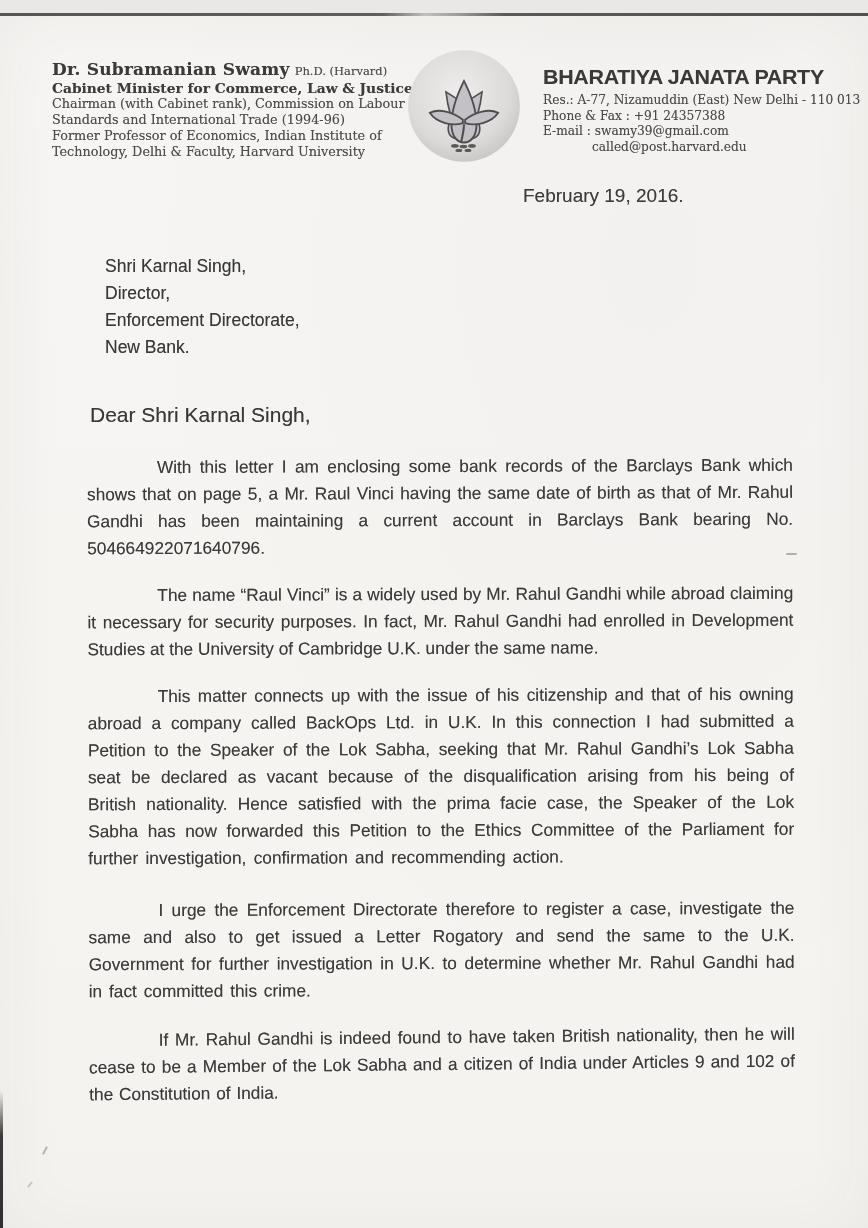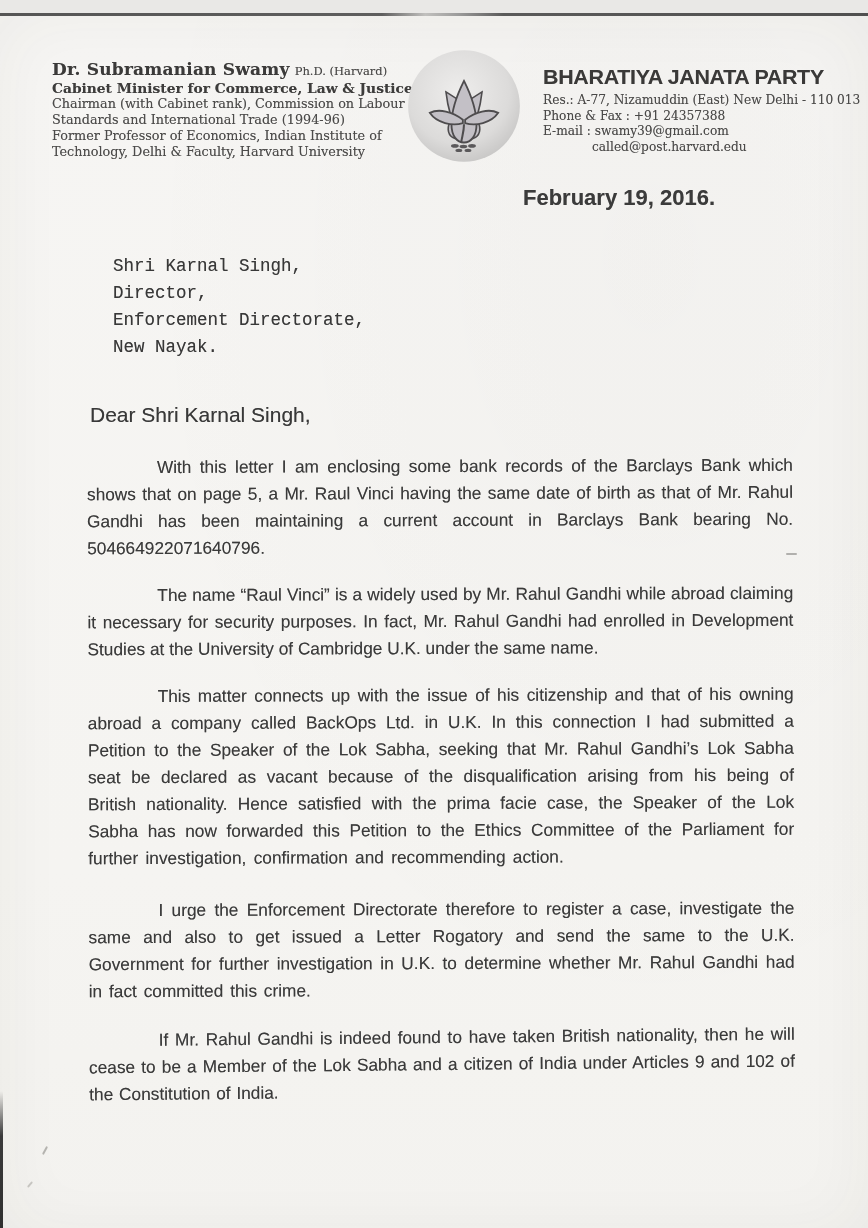--- a/index.html
+++ b/index.html
@@ -75,29 +75,28 @@
     letter-spacing: -0.3px; white-space: nowrap;
     transform: scaleX(1.02); transform-origin: left;
     margin-bottom: 4px;
   }
   .party-line { font-size: 12.2px; line-height: 15.5px; white-space: nowrap; }
   .party-email2 { padding-left: 49px; }
 
   
   .letter-date {
     position: absolute; left: 523px; top: 172px;
-    font-size: 22px; font-weight: bold; color: #3b3b3b;
+    font-size: 19px; font-weight: normal; color: #3b3b3b;
     text-shadow: 0 0 .5px rgba(50,50,50,.4);
   }
 
   .recipient {
-    position: absolute; left: 113px; top: 240px;
+    position: absolute; left: 105px; top: 240px;
     font-size: 17.5px; line-height: 27px; color: #383838;
     text-shadow: 0 0 .6px rgba(45,45,45,.45);
-    font-family: Liberation Mono, monospace;
   }
   .recipient sup { font-size: 11px; }
 
   .salutation {
     position: absolute; left: 90px; top: 390px;
     font-size: 21px; color: #383838;
     text-shadow: 0 0 .6px rgba(45,45,45,.45);
   }
 
   .body-paras {
@@ -176,21 +175,21 @@
     </div>
 
   </header>
 
   <div class="letter-date">February 19, 2016.</div>
 
   <div class="recipient">
     <div>Shri Karnal Singh,</div>
     <div>Director,</div>
     <div>Enforcement Directorate,</div>
-    <div>New Nayak.</div>
+    <div>New Bank.</div>
   </div>
 
   <div class="salutation">Dear Shri Karnal Singh,</div>
 
   <div class="body-paras">
     <p>With this letter I am enclosing some bank records of the Barclays Bank which shows that on page 5, a Mr. Raul Vinci having the same date of birth as that of Mr. Rahul Gandhi has been maintaining a current account in Barclays Bank bearing No. 504664922071640796.</p>
     <p>The name “Raul Vinci” is a widely used by Mr. Rahul Gandhi while abroad claiming it necessary for security purposes.  In fact, Mr. Rahul Gandhi had enrolled in Development Studies at the University of Cambridge U.K. under the same name.</p>
     <p>This matter connects up with the issue of his citizenship and that of his owning abroad a company called BackOps Ltd. in U.K.  In this connection I had submitted a Petition to the Speaker of the Lok Sabha, seeking that Mr. Rahul Gandhi’s Lok Sabha seat be declared as vacant because of the disqualification arising from his being of British nationality.  Hence satisfied with the prima facie case, the Speaker of the Lok Sabha has now forwarded this Petition to the Ethics Committee of the Parliament for further investigation, confirmation and recommending action.</p>
     <p>I urge the Enforcement Directorate therefore to register a case, investigate the same and also to get issued a Letter Rogatory and send the same to the U.K. Government for further investigation in U.K. to determine whether Mr. Rahul Gandhi had in fact committed this crime.</p>
     <p>If Mr. Rahul Gandhi is indeed found to have taken British nationality, then he will cease to be a Member of the Lok Sabha and a citizen of India under Articles 9 and 102 of the Constitution of India.</p>

